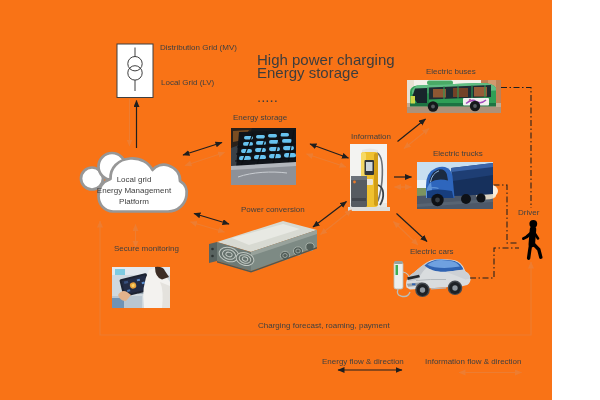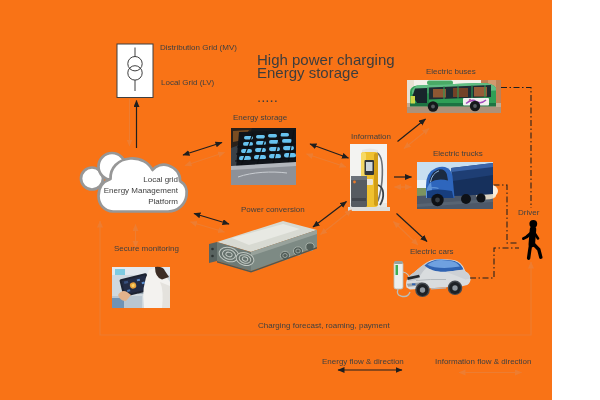--- a/index.html
+++ b/index.html
@@ -1,21 +1,21 @@
 <!DOCTYPE html>
 <html><head>
 <meta charset="utf-8">
 <style>
   html,body{margin:0;padding:0;background:#ffffff;}
   #stage{position:relative;width:552px;height:400px;background:#f97316;overflow:hidden;
          font-family:"Liberation Sans",sans-serif;color:#404040;}
   #diagram-svg{position:absolute;left:0;top:0;}
   .lbl{position:absolute;font-size:8px;line-height:9px;white-space:nowrap;color:#404040;}
   .note-line{position:absolute;font-size:15px;line-height:13px;white-space:nowrap;color:#3d3d3d;}
-  .cloud-text{position:absolute;left:90px;top:174px;width:88px;text-align:right;
+  .cloud-text{position:absolute;left:90px;top:174px;width:88px;text-align:center;
               font-size:8px;line-height:11px;color:#404040;}
 </style>
 </head>
 <body>
 
 <div id="stage">
 
 <svg id="diagram-svg" width="600" height="400" viewBox="0 0 600 400">
   <defs>
     <marker id="ab" markerUnits="userSpaceOnUse" markerWidth="8" markerHeight="7" refX="6.5" refY="3" orient="auto">
@@ -335,14 +335,14 @@
   <div class="lbl" style="left:241px;top:205px">Power conversion</div>
   <div class="lbl" style="left:114px;top:244px">Secure monitoring</div>
   <div class="lbl" style="left:426px;top:67px">Electric buses</div>
   <div class="lbl" style="left:433px;top:149px">Electric trucks</div>
   <div class="lbl" style="left:410px;top:247px">Electric cars</div>
   <div class="lbl" style="left:518px;top:208px">Driver</div>
 
   <div class="lbl" style="left:258px;top:321px">Charging forecast, roaming, payment</div>
 
   <div class="lbl" style="left:322px;top:357px">Energy flow &amp; direction</div>
-  <div class="lbl" style="left:435px;top:357px">Information flow &amp; direction</div>
+  <div class="lbl" style="left:425px;top:357px">Information flow &amp; direction</div>
 </div>
 
 </body></html>

